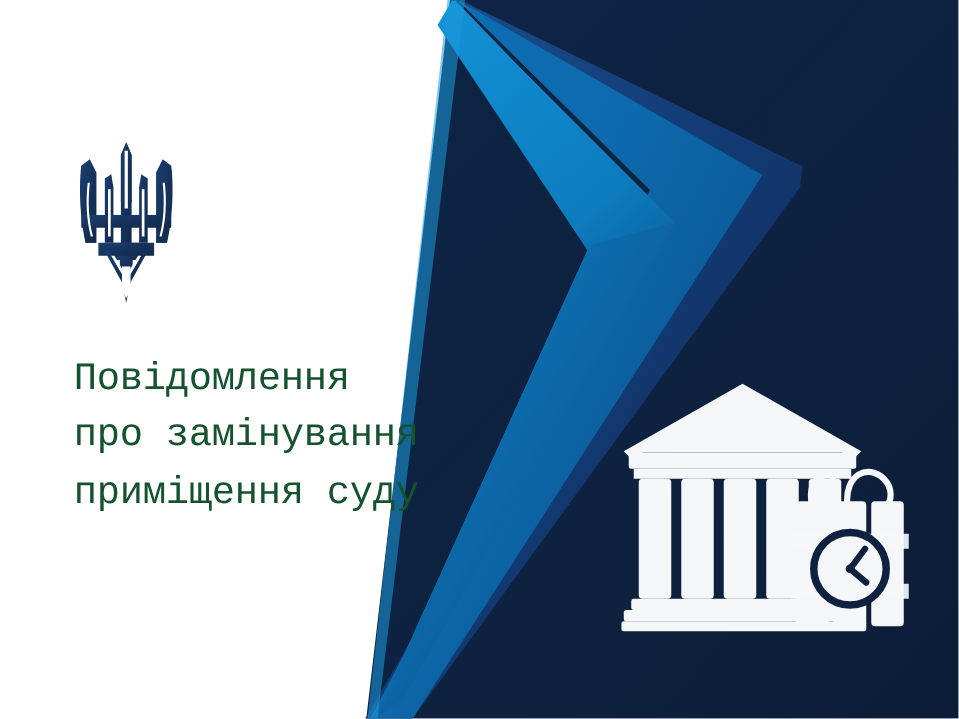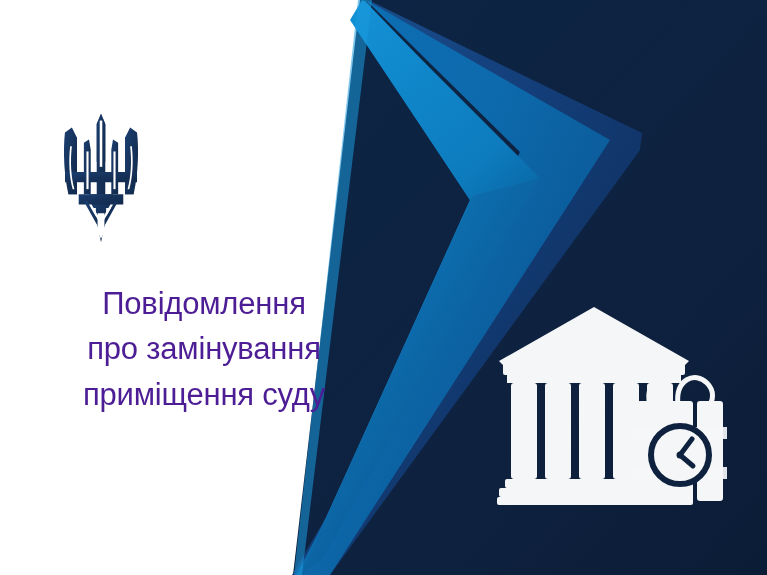--- a/index.html
+++ b/index.html
@@ -47,28 +47,27 @@
     height: 132px;
   }
   .emblem svg { display: block; width: 100%; height: 100%; }
 
   .headline {
     position: absolute;
     left: 59px;
     top: 281px;
     width: 290px;
     margin: 0;
-    font-family: Liberation Sans, sans-serif;
+    font-family: Liberation Mono, monospace;
     font-weight: 400;
     font-size: 31px;
     line-height: 1.46;
     letter-spacing: -0.2px;
-    color: #4c1d95;
+    color: #14532d;
     white-space: pre-line;
-    text-align: center;
   }
 
   
   .icon-cluster {
     position: absolute;
     left: 497px;
     top: 305px;
     width: 255px;
     height: 205px;
     z-index: 6;

